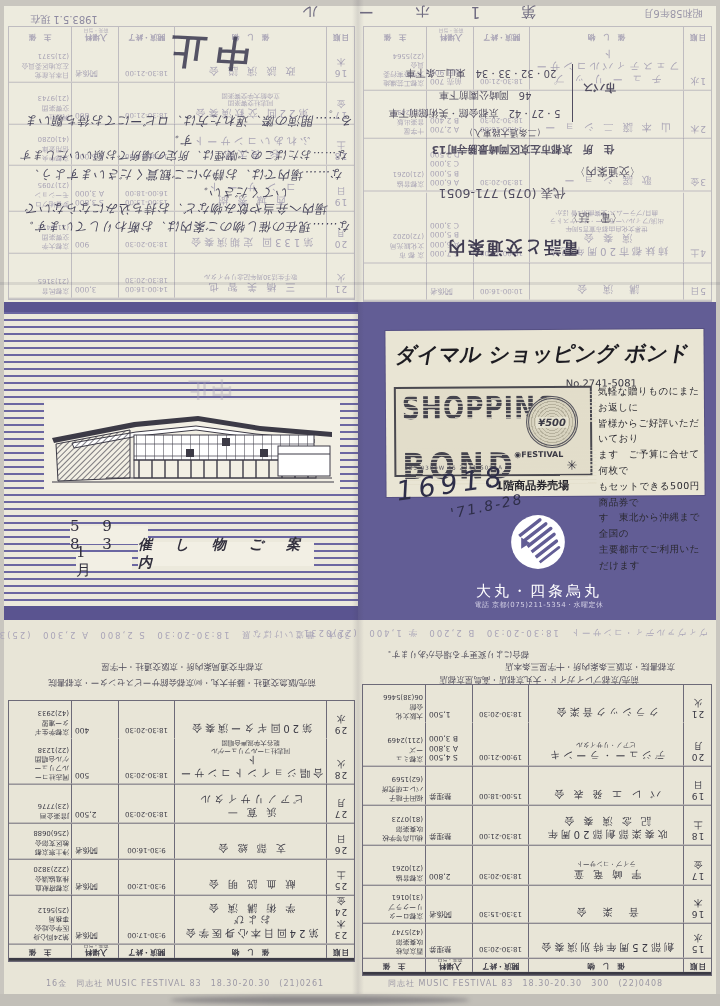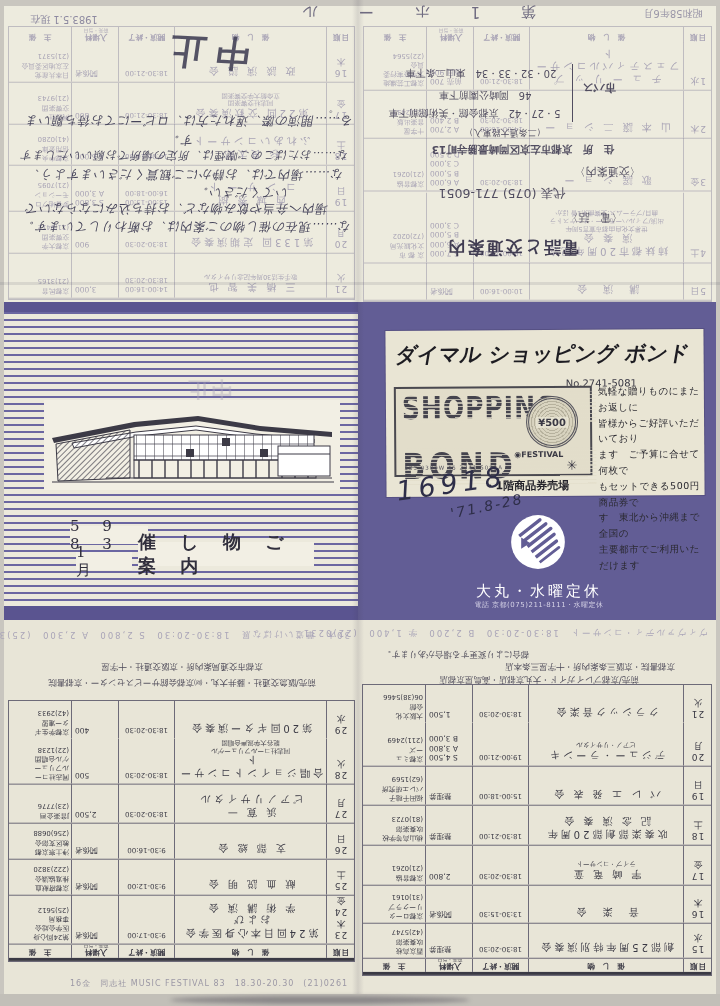--- a/index.html
+++ b/index.html
@@ -50,21 +50,21 @@
 
   
   .band{left:4px;top:302px;width:712px;height:318px;background:#625d95;}
   .cover{left:0px;top:0px;width:354px;height:318px;background:#ece9dc;}
   .stripes{left:0;top:10px;width:354px;height:296px;
            background:repeating-linear-gradient(180deg,#6b66a1 0 2px,rgba(0,0,0,0) 2px 7px);}
   .bar{left:0;width:354px;background:#5a5490;}
   .whitebox{background:#f2efe4;display:flex;align-items:center;justify-content:center;}
   .cover-title{font-size:23px;letter-spacing:16px;color:#312f3d;text-indent:16px;font-weight:bold;}
   .cover-year{font-family:"DejaVu Serif",serif;font-size:15px;letter-spacing:9px;color:#312f3d;}
-  .cover-cap{font-size:18px;letter-spacing:9px;color:#312f3d;font-weight:bold;}
+  .cover-cap{font-size:14px;letter-spacing:9px;color:#312f3d;font-weight:bold;font-style:italic;}
 
   
   .adpanel{left:354px;top:0;width:358px;height:318px;background:#625d95;}
   .adcard{left:28px;top:28px;width:318px;height:166px;background:#e9e5d4;transform:rotate(-.4deg);
           box-shadow:0 0 0 1px rgba(50,45,80,.25);}
   .adtitle{font-size:21px;font-weight:bold;color:#1d1c22;transform:skewX(-10deg);letter-spacing:0px;white-space:nowrap;}
   .bondbox{left:8px;top:56px;width:198px;height:90px;background:#e2ddca;border:2px solid #4a4950;box-sizing:border-box;}
   .engrave{position:relative;font-weight:bold;color:#45444e;line-height:1;}
   .engrave::after{content:"";position:absolute;inset:0;pointer-events:none;
       background:repeating-linear-gradient(180deg,rgba(226,221,202,0) 0 2px,rgba(226,221,202,.75) 2px 3px);}
@@ -297,21 +297,21 @@
     </div>
 
     <div class="abs adpanel">
       <div class="abs adcard">
         <div class="abs adtitle" style="left:10px;top:10px;">ダイマル ショッピング ボンド</div>
         <div class="abs" style="left:180px;top:48px;font-size:10px;color:#3a3944;">No.2741-5081</div>
 
         <div class="abs bondbox">
           <div class="abs engrave" style="left:6px;top:7px;font-size:25px;letter-spacing:1px;transform:scaleY(1.25);">SHOPPING</div>
           <div class="abs engrave" style="left:6px;top:38px;font-size:30px;letter-spacing:4px;transform:scaleY(1.2);">BOND</div>
-          <div class="abs medallion" style="left:130px;top:8px;width:52px;height:52px;">
+          <div class="abs medallion" style="left:130px;top:8px;width:52px;height:52px;font-style:italic;">
             <span class="med-val">¥500</span>
           </div>
           <div class="abs" style="left:118px;top:62px;font-size:8px;font-weight:bold;color:#3a3944;">◉FESTIVAL</div>
           <div class="abs" style="left:170px;top:70px;font-size:13px;color:#3a3944;">✳</div>
           <div class="abs" style="left:8px;top:76px;font-size:5.5px;color:#55545e;letter-spacing:1px;">583  0300W  45  2741  5081A</div>
         </div>
 
         <div class="abs adbody" style="left:212px;top:54px;width:102px;">気軽な贈りものにまたお返しに
 皆様からご好評いただいており
 ます　ご予算に合せて何枚で
@@ -336,22 +336,22 @@
             <rect x="18" y="18" width="62" height="6" rx="3"></rect>
             <rect x="16" y="30" width="68" height="6" rx="3"></rect>
             <rect x="14" y="42" width="72" height="6" rx="3"></rect>
             <rect x="16" y="54" width="68" height="6" rx="3"></rect>
             <rect x="18" y="66" width="62" height="6" rx="3"></rect>
             <rect x="22" y="78" width="54" height="5" rx="2.5"></rect>
           </g>
           <path d="M20,42 L36,52 L20,62 Z" fill="#625d95"></path>
         </svg>
       </div>
-      <div class="abs storeword" style="left:114px;top:280px;width:134px;">大丸・水曜定休</div>
-      <div class="abs telword" style="left:94px;top:298px;width:174px;">電話 京都(075)211-8111・水曜定休</div>
+      <div class="abs storeword" style="left:114px;top:280px;width:134px;">大丸・四条烏丸</div>
+      <div class="abs telword" style="left:94px;top:298px;width:174px;">電話 京都(075)211-5354・水曜定休</div>
     </div>
   </div>
 
   <div class="abs rot gline ghost" style="left:10px;top:628px;width:340px;">30木　華道いけばな展　18:30-20:30　S 2,800　A 2,300　(25)3087</div>
   <div class="abs rot gline ghost" style="left:368px;top:626px;width:340px;">ヴィヴァルディ・コンサート　18:30-20:30　B 2,200　学 1,400　(22)0231</div>
 
   <div class="abs rot note" style="left:366px;top:648px;width:180px;">都合により変更する場合があります。</div>
   <div class="abs rot note" style="left:470px;top:660px;width:240px;">京都書院・京阪三条案内所・十字屋三条本店</div>
   <div class="abs rot note" style="left:368px;top:673px;width:342px;">前売/京都プレイガイド・大丸京都店・高島屋京都店</div>
   <div class="abs rot note" style="left:12px;top:660px;width:340px;">京都市交通局案内所・京阪交通社・十字屋</div>
@@ -481,19 +481,20 @@
       </div>
       <div class="trow hdr">
         <div class="c day">日順</div>
         <div class="c ev">催　し　物</div>
         <div class="c time">開演・終了</div>
         <div class="c fee"><div class="">入場料</div><div class="fee-sub">前売・当日</div></div>
         <div class="c org">主　催</div>
       </div>
     </div>
 
-  <div class="abs edgeghost" style="left:46px;top:978px;margin-left:24px;">16金　同志社 MUSIC FESTIVAL 83　18.30-20.30　(21)0261</div>
+  <div class="abs edgeghost" style="left:46px;top:978px;">16金　同志社 MUSIC FESTIVAL 83　18.30-20.30　(21)0261</div>
+  <div class="abs edgeghost" style="left:388px;top:978px;">同志社 MUSIC FESTIVAL 83　18.30-20.30　300　(22)0408</div>
 
   <div class="abs crease-h"></div>
   <div class="abs fold-v"></div>
   <div class="abs scan-strip"></div>
   <div class="abs smudge"></div>
 </div>
 
 </body></html>

